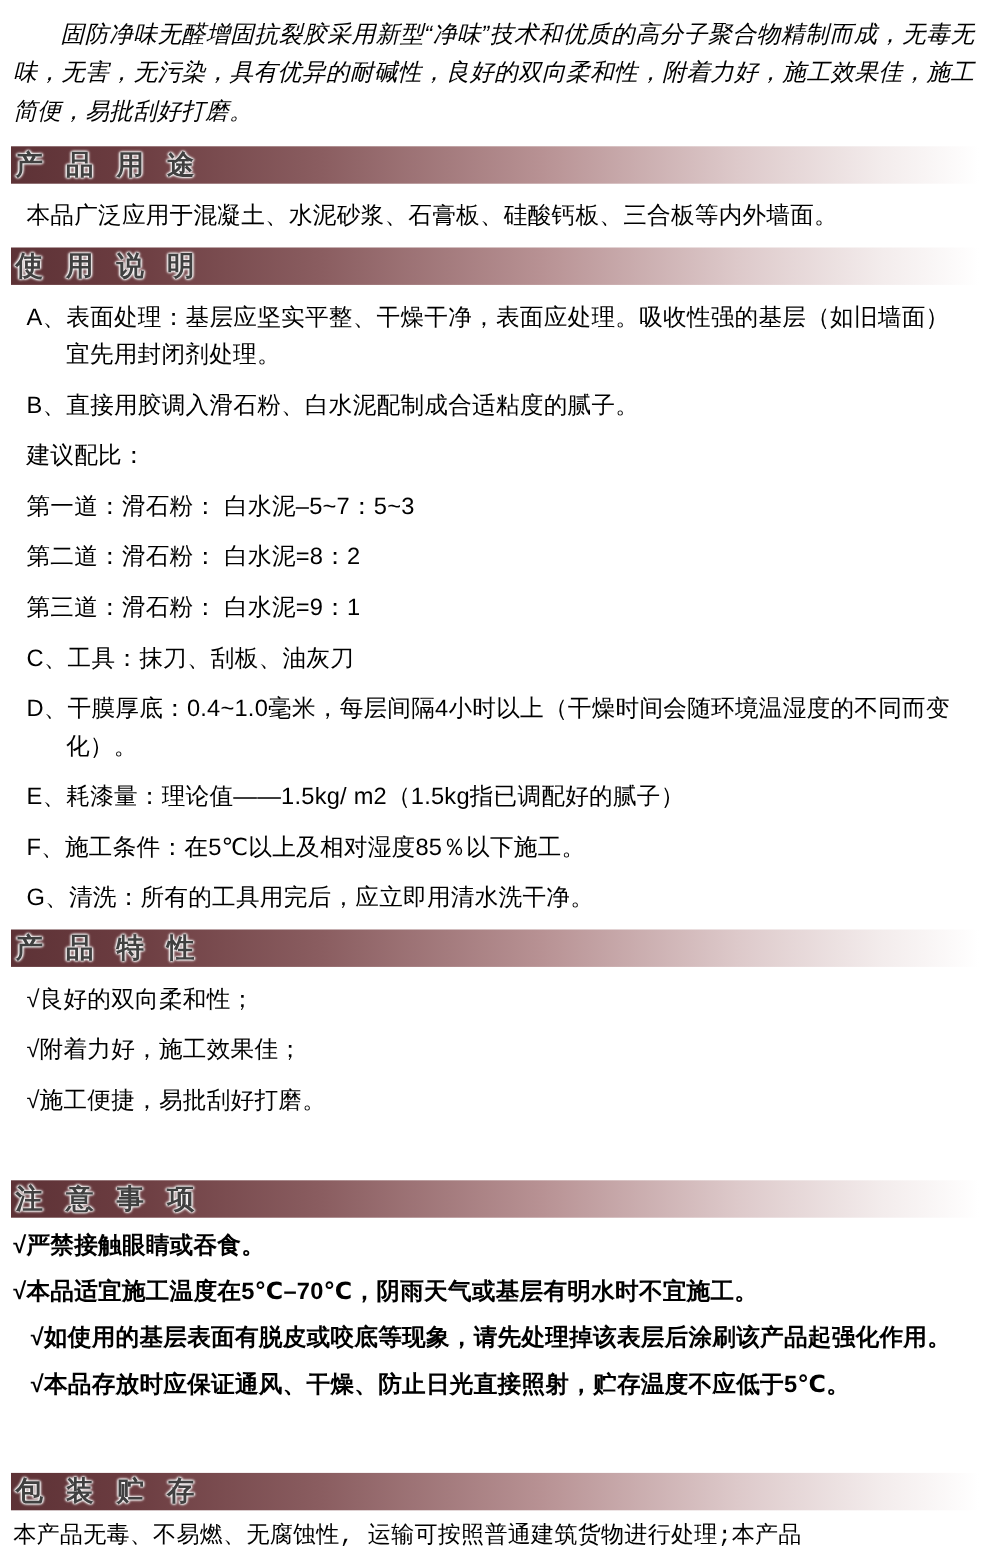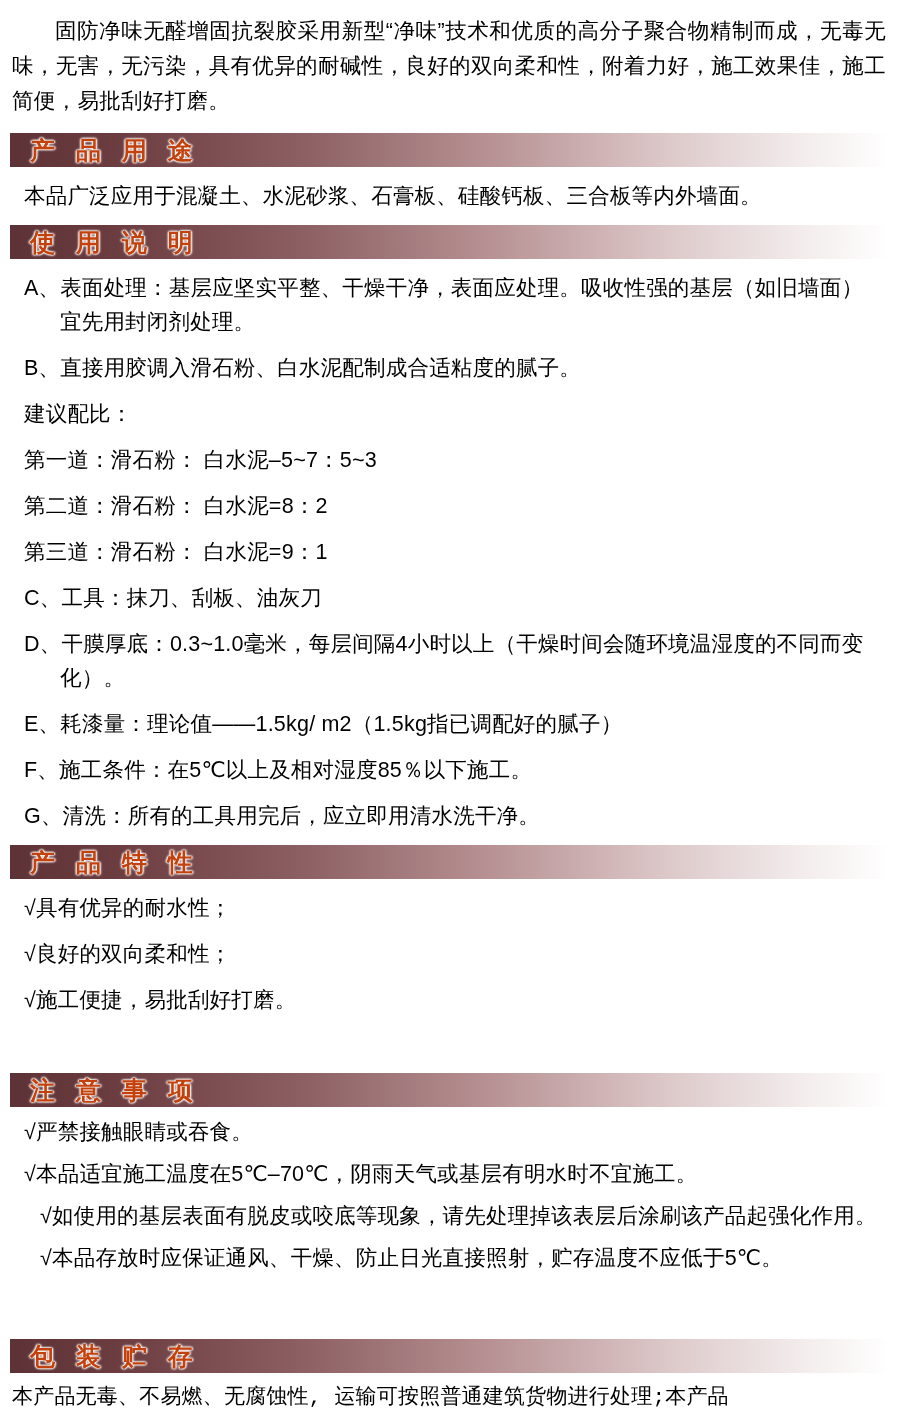--- a/index.html
+++ b/index.html
@@ -24,20 +24,21 @@
 
   
   .intro {
     font-size: 21.5px;
     line-height: 35px;
     letter-spacing: 0.3px;
     text-indent: 2em;
     margin: 0 0 14px 0;
     padding: 0 4px 0 2px;
     text-align: justify;
+    font-style: italic;
   }
 
   
   .section-head {
     position: relative;
     height: 34px;
     margin: 10px 0 8px 0;
     display: flex;
     align-items: center;
   }
@@ -48,22 +49,22 @@
     height: 34px;
     width: 100%;
     background: linear-gradient(to right, #5d3236 0%, #6b3c40 12%, #8a5d60 32%, #b89294 55%, #ddc9ca 75%, #f3ecec 90%, #ffffff 100%);
   }
   .section-head .title {
     position: relative;
     z-index: 2;
     font-size: 25px;
     font-weight: bold;
     letter-spacing: 7px;
-    color: #c2410c;
-    padding-left: 20px;
+    color: #404040;
+    padding-left: 4px;
     line-height: 34px;
     text-shadow: 0 0 2px #ffffff, 0 0 3px #ffffff, 1px 0 2px #ffffff, -1px 0 2px #ffffff;
   }
 
   
   .body-text {
     font-size: 21.5px;
     line-height: 34px;
     letter-spacing: 0.2px;
     padding: 0 2px;
@@ -75,21 +76,22 @@
     padding-left: 36px;
     text-indent: -36px;
   }
   .indent-hang2 {
     padding-left: 36px;
   }
   .check-line {
     margin: 0;
   }
   .spaced-list p {
-    margin: 0 0 8px 12px;
+    margin: 0 0 8px 0;
+    font-weight: bold;
   }
   .gap-l { height: 34px; }
   .gap-xl { height: 46px; }
   .pack-text p {
     margin: 0;
     line-height: 33px;
     font-size: 21px;
     font-family: Liberation Mono, monospace;
   }
 </style>
@@ -113,33 +115,33 @@
     <div class="title">使 用 说 明</div>
   </div>
   <div class="body-text">
     <p class="indent-hang">A、表面处理：基层应坚实平整、干燥干净，表面应处理。吸收性强的基层（如旧墙面）宜先用封闭剂处理。</p>
     <p class="indent-hang">B、直接用胶调入滑石粉、白水泥配制成合适粘度的腻子。</p>
     <p>建议配比：</p>
     <p>第一道：滑石粉： 白水泥–5~7：5~3</p>
     <p>第二道：滑石粉： 白水泥=8：2</p>
     <p>第三道：滑石粉： 白水泥=9：1</p>
     <p>C、工具：抹刀、刮板、油灰刀</p>
-    <p class="indent-hang">D、干膜厚底：0.3~1.0毫米，每层间隔4小时以上（干燥时间会随环境温湿度的不同而变化）。</p>
+    <p class="indent-hang">D、干膜厚底：0.4~1.0毫米，每层间隔4小时以上（干燥时间会随环境温湿度的不同而变化）。</p>
     <p>E、耗漆量：理论值——1.5kg/ m2（1.5kg指已调配好的腻子）</p>
     <p>F、施工条件：在5℃以上及相对湿度85％以下施工。</p>
     <p>G、清洗：所有的工具用完后，应立即用清水洗干净。</p>
   </div>
 
   <div class="section-head">
     <div class="bar"></div>
     <div class="title">产 品 特 性</div>
   </div>
   <div class="body-text">
-    <p class="check-line">√具有优异的耐水性；</p>
     <p class="check-line">√良好的双向柔和性；</p>
+    <p class="check-line">√附着力好，施工效果佳；</p>
     <p class="check-line">√施工便捷，易批刮好打磨。</p>
   </div>
 
   <div class="gap-l"></div>
 
   <div class="section-head">
     <div class="bar"></div>
     <div class="title">注 意 事 项</div>
   </div>
   <div class="body-text spaced-list">

